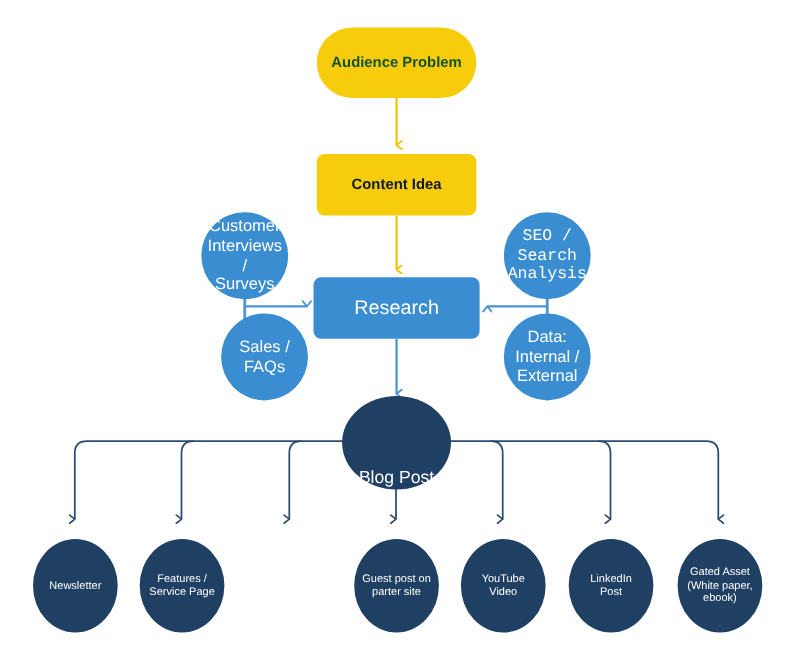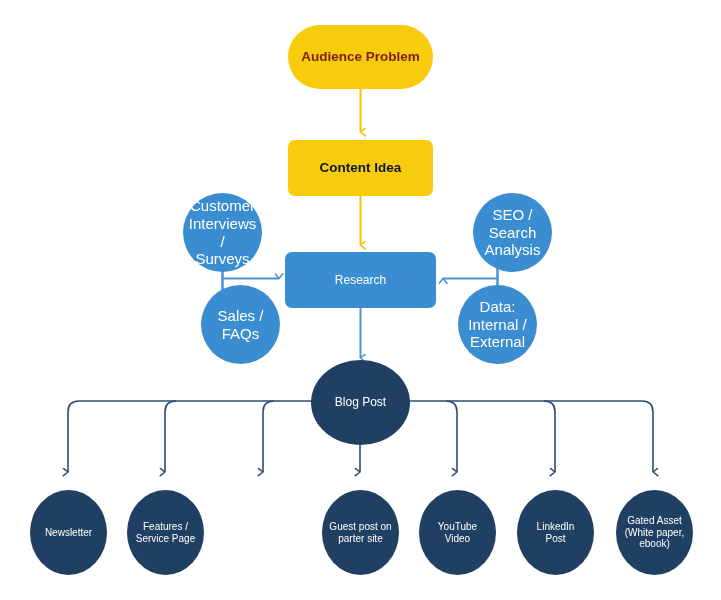--- a/index.html
+++ b/index.html
@@ -29,49 +29,50 @@
     position: absolute;
     display: flex;
     align-items: center;
     justify-content: center;
     text-align: center;
     box-sizing: border-box;
     line-height: 1.18;
   }
   .pill {
     background: #F7CC0C;
-    color: #7f1d1d;
+    color: #14532d;
     font-weight: bold;
     font-size: 13.5px;
     border-radius: 34px;
   }
   .rect {
     background: #F7CC0C;
     color: #0f172a;
     font-weight: bold;
     font-size: 13.5px;
     border-radius: 7px;
   }
   .procbox {
     background: #3A8DD0;
     color: #ffffff;
-    font-size: 12px;
+    font-size: 18px;
     border-radius: 7px;
   }
   .circ-mid {
     background: #3A8DD0;
     color: #ffffff;
     font-size: 15px;
     border-radius: 50%;
   }
   .circ-hub {
     background: #1F3F63;
     color: #ffffff;
-    font-size: 12px;
+    font-size: 16px;
     border-radius: 50%;
+    align-items: flex-end;
   }
   .circ-out {
     background: #1F3F63;
     color: #ffffff;
     font-size: 10px;
     border-radius: 50%;
   }
   .node .lbl {
     display: block;
     padding: 0 5px;
@@ -138,21 +139,21 @@
 
   <div class="node circ-mid" style="left:183px; top:193px; width:79px; height:79px;">
     <span class="lbl">Customer
 Interviews /
 Surveys</span>
   </div>
   <div class="node circ-mid" style="left:201px; top:285px; width:79px; height:79px;">
     <span class="lbl">Sales / FAQs</span>
   </div>
 
-  <div class="node circ-mid" style="left:473px; top:193px; width:79px; height:79px;">
+  <div class="node circ-mid" style="left:458px; top:193px; width:79px; height:79px;font-family:Liberation Mono, monospace;">
     <span class="lbl">SEO /
 Search
 Analysis</span>
   </div>
   <div class="node circ-mid" style="left:458px; top:285px; width:79px; height:79px;text-align:center;">
     <span class="lbl">Data:
 Internal /
 External</span>
   </div>
 

